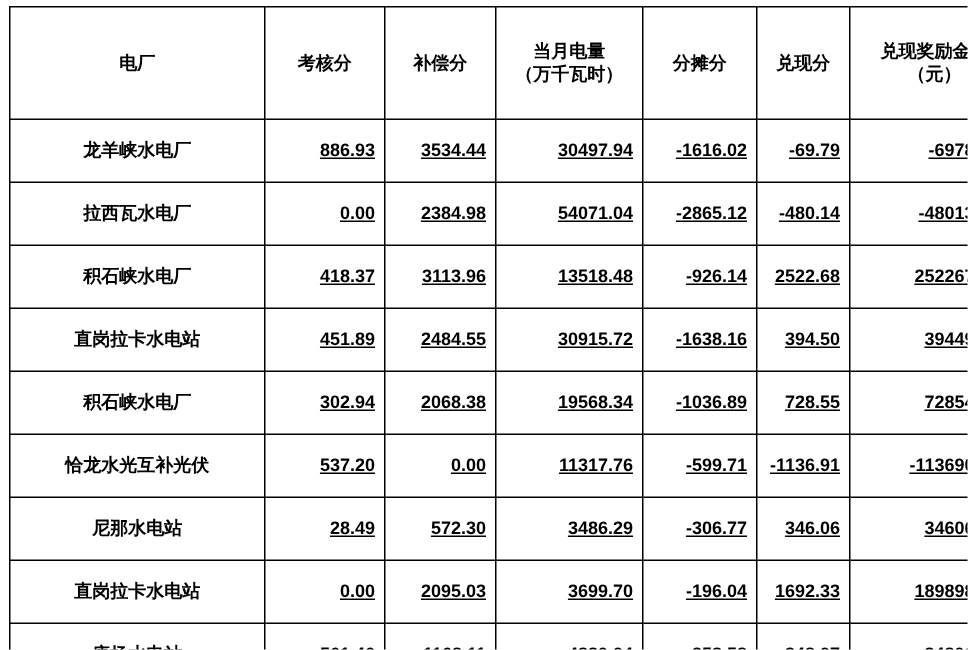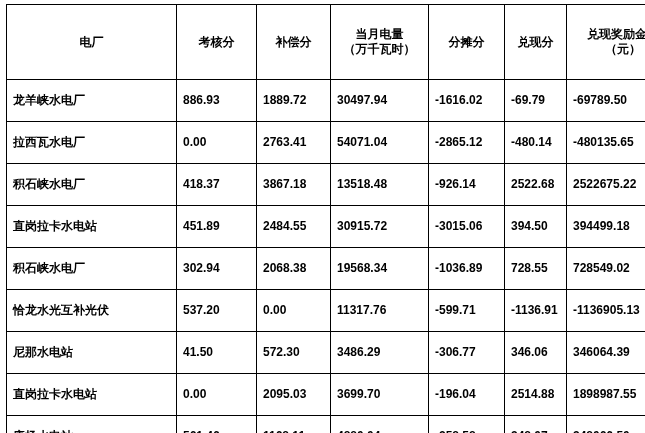--- a/index.html
+++ b/index.html
@@ -38,24 +38,25 @@
     white-space: pre-line;
   }
   thead th {
     text-align: center;
     height: 74px;
   }
   tbody td {
     height: 41px;
   }
   td.name-cell {
-    text-align: left;
+    text-align: center;
   }
   td.num-cell {
-    text-align: left;
+    text-align: right;
+    text-decoration: underline;
   }
   
   col.c0 { width: 170px; }
   col.c1 { width: 80px; }
   col.c2 { width: 74px; }
   col.c3 { width: 98px; }
   col.c4 { width: 76px; }
   col.c5 { width: 62px; }
   col.c6 { width: 113px; }
 </style>
@@ -83,50 +84,50 @@
         <th>分摊分</th>
         <th>兑现分</th>
         <th>兑现奖励金额
 （元）</th>
       </tr>
     </thead>
     <tbody>
       <tr>
         <td class="name-cell">龙羊峡水电厂</td>
         <td class="num-cell">886.93</td>
-        <td class="num-cell">1889.72</td>
+        <td class="num-cell">3534.44</td>
         <td class="num-cell">30497.94</td>
         <td class="num-cell">-1616.02</td>
         <td class="num-cell">-69.79</td>
         <td class="num-cell">-69789.50</td>
       </tr>
       <tr>
         <td class="name-cell">拉西瓦水电厂</td>
         <td class="num-cell">0.00</td>
-        <td class="num-cell">2763.41</td>
+        <td class="num-cell">2384.98</td>
         <td class="num-cell">54071.04</td>
         <td class="num-cell">-2865.12</td>
         <td class="num-cell">-480.14</td>
         <td class="num-cell">-480135.65</td>
       </tr>
       <tr>
         <td class="name-cell">积石峡水电厂</td>
         <td class="num-cell">418.37</td>
-        <td class="num-cell">3867.18</td>
+        <td class="num-cell">3113.96</td>
         <td class="num-cell">13518.48</td>
         <td class="num-cell">-926.14</td>
         <td class="num-cell">2522.68</td>
         <td class="num-cell">2522675.22</td>
       </tr>
       <tr>
         <td class="name-cell">直岗拉卡水电站</td>
         <td class="num-cell">451.89</td>
         <td class="num-cell">2484.55</td>
         <td class="num-cell">30915.72</td>
-        <td class="num-cell">-3015.06</td>
+        <td class="num-cell">-1638.16</td>
         <td class="num-cell">394.50</td>
         <td class="num-cell">394499.18</td>
       </tr>
       <tr>
         <td class="name-cell">积石峡水电厂</td>
         <td class="num-cell">302.94</td>
         <td class="num-cell">2068.38</td>
         <td class="num-cell">19568.34</td>
         <td class="num-cell">-1036.89</td>
         <td class="num-cell">728.55</td>
@@ -136,34 +137,34 @@
         <td class="name-cell">恰龙水光互补光伏</td>
         <td class="num-cell">537.20</td>
         <td class="num-cell">0.00</td>
         <td class="num-cell">11317.76</td>
         <td class="num-cell">-599.71</td>
         <td class="num-cell">-1136.91</td>
         <td class="num-cell">-1136905.13</td>
       </tr>
       <tr>
         <td class="name-cell">尼那水电站</td>
-        <td class="num-cell">41.50</td>
+        <td class="num-cell">28.49</td>
         <td class="num-cell">572.30</td>
         <td class="num-cell">3486.29</td>
         <td class="num-cell">-306.77</td>
         <td class="num-cell">346.06</td>
         <td class="num-cell">346064.39</td>
       </tr>
       <tr>
         <td class="name-cell">直岗拉卡水电站</td>
         <td class="num-cell">0.00</td>
         <td class="num-cell">2095.03</td>
         <td class="num-cell">3699.70</td>
         <td class="num-cell">-196.04</td>
-        <td class="num-cell">2514.88</td>
+        <td class="num-cell">1692.33</td>
         <td class="num-cell">1898987.55</td>
       </tr>
       <tr>
         <td class="name-cell">康扬水电站</td>
         <td class="num-cell">561.46</td>
         <td class="num-cell">1168.11</td>
         <td class="num-cell">4880.04</td>
         <td class="num-cell">-258.58</td>
         <td class="num-cell">348.07</td>
         <td class="num-cell">348066.50</td>

